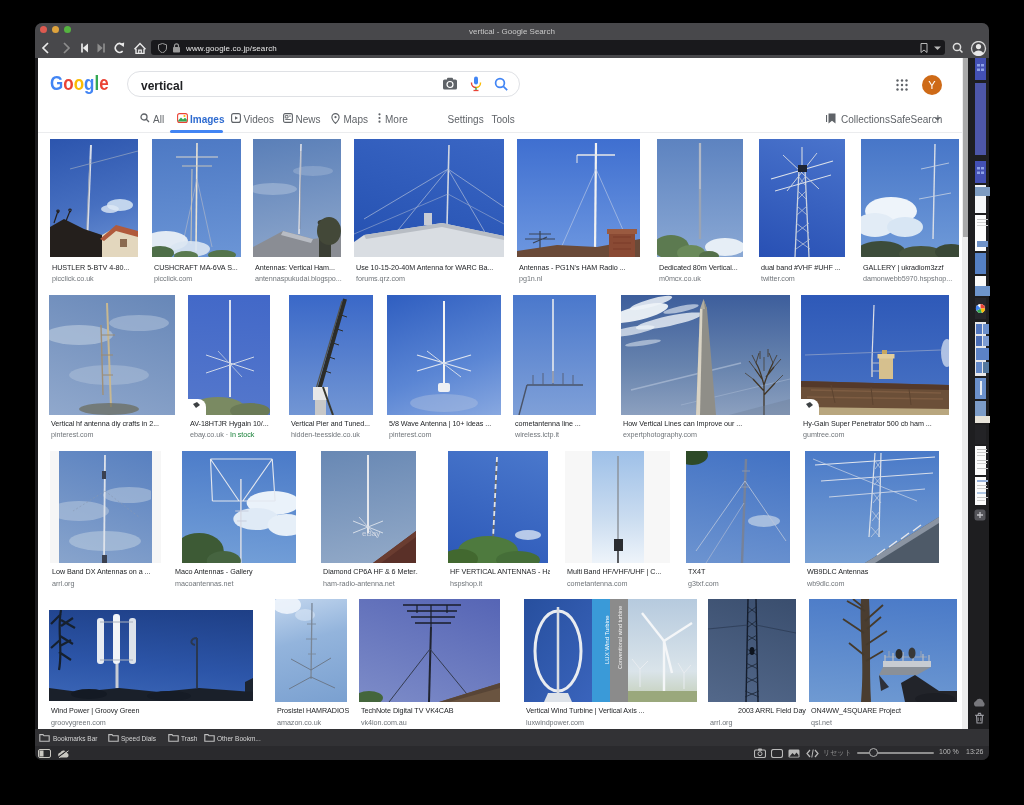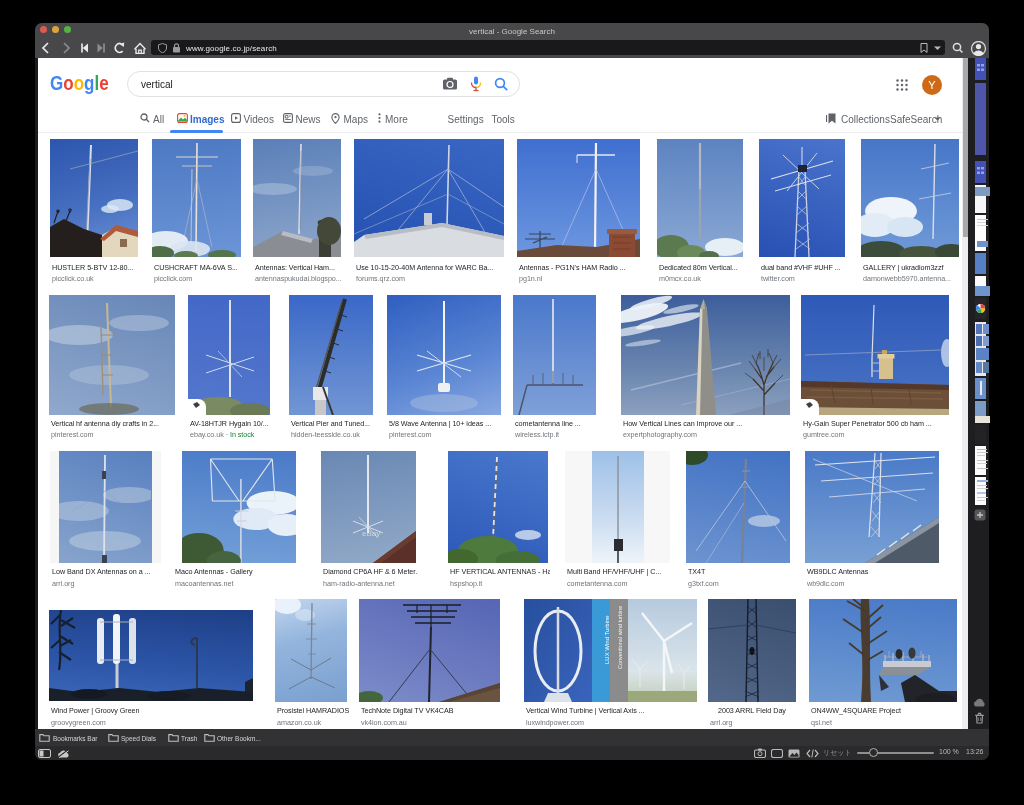--- a/index.html
+++ b/index.html
@@ -63,21 +63,21 @@
  <path d="M8.7 8.7 L11.5 11.5" stroke="#dedede" stroke-width="1.5"></path>
  <circle cx="27.5" cy="7.5" r="7" stroke="#d8d8d8" stroke-width="1.3" fill="none"></circle>
  <circle cx="27.5" cy="5.6" r="2.6" fill="#e8e8e8"></circle>
  <path d="M22.5 12.8 A5.5 5.5 0 0 1 32.5 12.8 A7 7 0 0 1 22.5 12.8" fill="#e8e8e8"></path>
 </svg>
 <div class="a page"></div>
 
 <div class="a" style="left:50px;top:71.5px;font-size:21px;font-weight:700;line-height:24px;transform:scale(0.81,0.971);transform-origin:0 0">
 <span style="color:#4285f4">G</span><span style="color:#ea4335">o</span><span style="color:#fbbc05">o</span><span style="color:#4285f4">g</span><span style="color:#34a853">l</span><span style="color:#ea4335">e</span></div>
 <div class="a" style="left:127px;top:71px;width:393px;height:26px;border:1px solid #dfe1e5;border-radius:14px;box-sizing:border-box;background:#fff"></div>
-<div class="a" style="left:141px;top:79px;font-size:10px;font-weight:normal;color:#202124">vertical</div>
+<div class="a" style="left:141px;top:79px;font-size:12px;font-weight:bold;color:#202124">vertical</div>
 
 <svg class="a" style="left:442px;top:77px" width="16" height="13" viewBox="0 0 16 13">
  <rect x="1" y="2.5" width="14" height="10" rx="1.6" fill="#5f6368"></rect>
  <rect x="5" y="0.8" width="6" height="3" rx="1" fill="#5f6368"></rect>
  <circle cx="8" cy="7.5" r="3" fill="none" stroke="#fff" stroke-width="1.2"></circle>
 </svg>
 
 <svg class="a" style="left:470px;top:76px" width="12" height="16" viewBox="0 0 12 16">
  <rect x="4" y="0.5" width="4" height="8" rx="2" fill="#4285f4"></rect>
  <path d="M1.5 6.5 V7 A4.5 4.5 0 0 0 6 11.5" stroke="#ea4335" stroke-width="1.4" fill="none"></path>
@@ -252,36 +252,36 @@
  <line x1="60" y1="30" x2="88" y2="24" stroke="#c8d2e2" stroke-width="0.8"></line>
  <line x1="58" y1="60" x2="90" y2="54" stroke="#c8d2e2" stroke-width="0.8"></line>
  <ellipse cx="30" cy="72" rx="26" ry="14" fill="#eef4fa"></ellipse>
  <ellipse cx="14" cy="86" rx="20" ry="12" fill="#e2ecf6"></ellipse>
  <ellipse cx="44" cy="88" rx="18" ry="10" fill="#d8e6f4"></ellipse>
  <ellipse cx="20" cy="112" rx="24" ry="10" fill="#3c4c3a"></ellipse>
  <ellipse cx="60" cy="115" rx="22" ry="8" fill="#46543e"></ellipse>
  <ellipse cx="90" cy="113" rx="16" ry="8" fill="#3a4836"></ellipse>
 </svg>
   </div>
-<div class="a cap" style="left:50px;top:262.5px;width:88px">HUSTLER 5-BTV 12-80...</div>
+<div class="a cap" style="left:50px;top:262.5px;width:88px">HUSTLER 5-BTV 4-80...</div>
 <div class="a dom" style="left:50px;top:273.5px;width:88px">picclick.co.uk</div>
 <div class="a cap" style="left:152px;top:262.5px;width:89px">CUSHCRAFT MA-6VA S...</div>
 <div class="a dom" style="left:152px;top:273.5px;width:89px">picclick.com</div>
 <div class="a cap" style="left:253px;top:262.5px;width:88px">Antennas: Vertical Ham...</div>
 <div class="a dom" style="left:253px;top:273.5px;width:88px">antennaspukudai.blogspo...</div>
 <div class="a cap" style="left:354px;top:262.5px;width:150px">Use 10-15-20-40M Antenna for WARC Ba...</div>
 <div class="a dom" style="left:354px;top:273.5px;width:150px">forums.qrz.com</div>
 <div class="a cap" style="left:517px;top:262.5px;width:123px">Antennas - PG1N's HAM Radio ...</div>
 <div class="a dom" style="left:517px;top:273.5px;width:123px">pg1n.nl</div>
 <div class="a cap" style="left:657px;top:262.5px;width:86px">Dedicated 80m Vertical...</div>
 <div class="a dom" style="left:657px;top:273.5px;width:86px">m0mcx.co.uk</div>
 <div class="a cap" style="left:759px;top:262.5px;width:86px">dual band #VHF #UHF ...</div>
 <div class="a dom" style="left:759px;top:273.5px;width:86px">twitter.com</div>
 <div class="a cap" style="left:861px;top:262.5px;width:98px">GALLERY | ukradiom3zzf</div>
-<div class="a dom" style="left:861px;top:273.5px;width:98px">damonwebb5970.antenna...</div>
+<div class="a dom" style="left:861px;top:273.5px;width:98px">damonwebb5970.hspshop...</div>
 
 <div class="a t" style="left:49px;top:295px;width:126px;height:120px;background:linear-gradient(200deg,#6787b8,#90a8cc)">
 <svg width="126" height="120" viewBox="0 0 126 120">
  <ellipse cx="30" cy="40" rx="34" ry="10" fill="#b5c6dc" opacity="0.7"></ellipse>
  <ellipse cx="90" cy="28" rx="30" ry="8" fill="#aec0d8" opacity="0.6"></ellipse>
  <ellipse cx="60" cy="80" rx="40" ry="10" fill="#b0c2da" opacity="0.5"></ellipse>
  <line x1="58" y1="8" x2="62" y2="112" stroke="#c8b890" stroke-width="2"></line>
  <line x1="52" y1="30" x2="54" y2="100" stroke="#a09078" stroke-width="1.4"></line>
  <path d="M52 40 H66 M52 60 H64 M54 80 H64" stroke="#9a8a70" stroke-width="1"></path>
  <ellipse cx="60" cy="114" rx="30" ry="6" fill="#6a6a58" opacity="0.7"></ellipse>
@@ -583,21 +583,21 @@
 </svg>
   </div>
 <div class="a cap" style="left:49px;top:706px;width:204px">Wind Power | Groovy Green</div>
 <div class="a dom" style="left:49px;top:718px;width:204px">groovygreen.com</div>
 <div class="a cap" style="left:275px;top:706px;width:72px">Prosistel HAMRADIOS...</div>
 <div class="a dom" style="left:275px;top:718px;width:72px">amazon.co.uk</div>
 <div class="a cap" style="left:359px;top:706px;width:141px">TechNote Digital TV VK4CAB</div>
 <div class="a dom" style="left:359px;top:718px;width:141px">vk4ion.com.au</div>
 <div class="a cap" style="left:524px;top:706px;width:173px">Vertical Wind Turbine | Vertical Axis ...</div>
 <div class="a dom" style="left:524px;top:718px;width:173px">luxwindpower.com</div>
-<div class="a cap" style="left:716px;top:706px;width:88px">2003 ARRL Field Day</div>
+<div class="a cap" style="left:736px;top:706px;width:88px">2003 ARRL Field Day</div>
 <div class="a dom" style="left:708px;top:718px;width:88px">arrl.org</div>
 <div class="a cap" style="left:809px;top:706px;width:148px">ON4WW_4SQUARE Project</div>
 <div class="a dom" style="left:809px;top:718px;width:148px">qsl.net</div>
 
 <div class="a" style="left:962px;top:58px;width:6px;height:671px;background:#ededed"></div>
 <div class="a" style="left:962.5px;top:58px;width:5px;height:179px;background:#a9a9a9"></div>
 
 <div class="a panel"></div>
 <div class="a th" style="top:58px;height:22px;background:#4350b4">
  <svg width="11" height="22">

